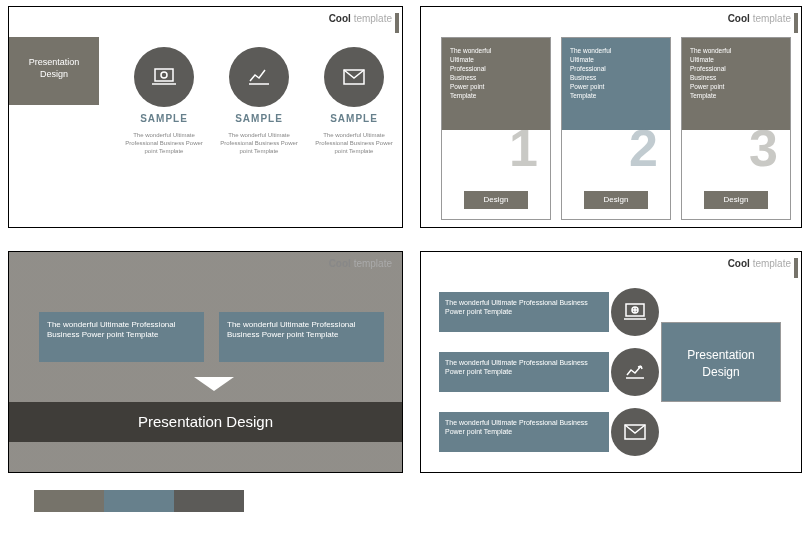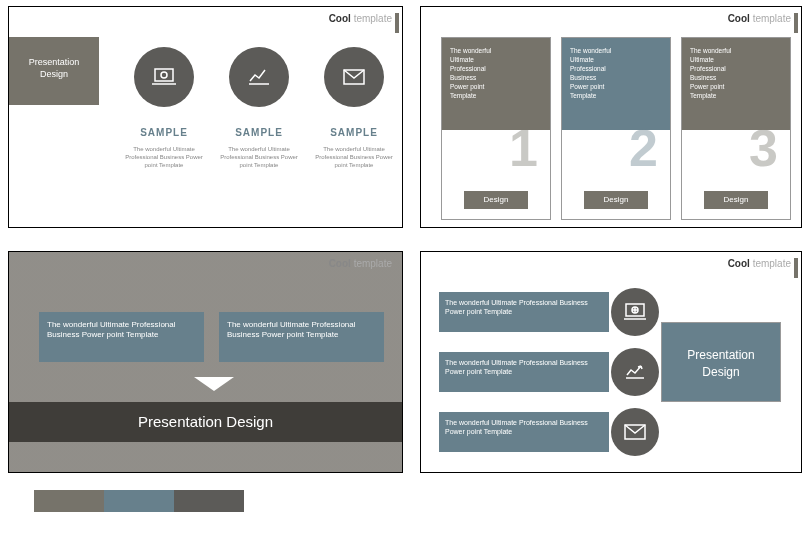--- a/index.html
+++ b/index.html
@@ -14,21 +14,21 @@
 .header { position: absolute; top: 6px; right: 10px; font-size: 10px; font-weight: bold; color: #333; }
 .header .light { color: #aaa; font-weight: normal; margin-top: 12px; }
 .bar-right { position: absolute; top: 6px; right: 3px; width: 4px; height: 20px; background: #76736a; }
 
 
 .s1-box { position: absolute; left: 0; top: 30px; width: 90px; height: 68px; background: #76736a; color: #fff; font-size: 9px; text-align: center; padding-top: 20px; line-height: 1.3; }
 .circle { width: 60px; height: 60px; border-radius: 50%; background: #5c5b58; display: flex; align-items: center; justify-content: center; }
 .s1-col { position: absolute; top: 40px; width: 90px; text-align: center; }
 .s1-c1 { left: 110px; } .s1-c2 { left: 205px; } .s1-c3 { left: 300px; }
 .s1-col .circle { margin: 0 auto; }
-.s1-label { font-size: 10px; font-weight: bold; color: #67808c; margin-top: 20px; letter-spacing: 1px; }
+.s1-label { font-size: 10px; font-weight: bold; color: #67808c; margin-top: 6px; letter-spacing: 1px; }
 .s1-desc { font-size: 6px; color: #888; margin-top: 8px; line-height: 1.3; }
 
 
 .s2-card { position: absolute; top: 30px; width: 110px; height: 183px; border: 1px solid #999; }
 .s2-c1 { left: 20px; } .s2-c2 { left: 140px; } .s2-c3 { left: 260px; }
 .s2-top { height: 92px; padding: 8px; font-size: 6.5px; color: #fff; line-height: 1.4; }
 .s2-c1 .s2-top { background: #76736a; }
 .s2-c2 .s2-top { background: #67808c; }
 .s2-c3 .s2-top { background: #76736a; }
 .s2-num { position: absolute; top: 80px; right: 12px; font-size: 52px; font-weight: bold; color: #7b7970; opacity: 0.4; }

